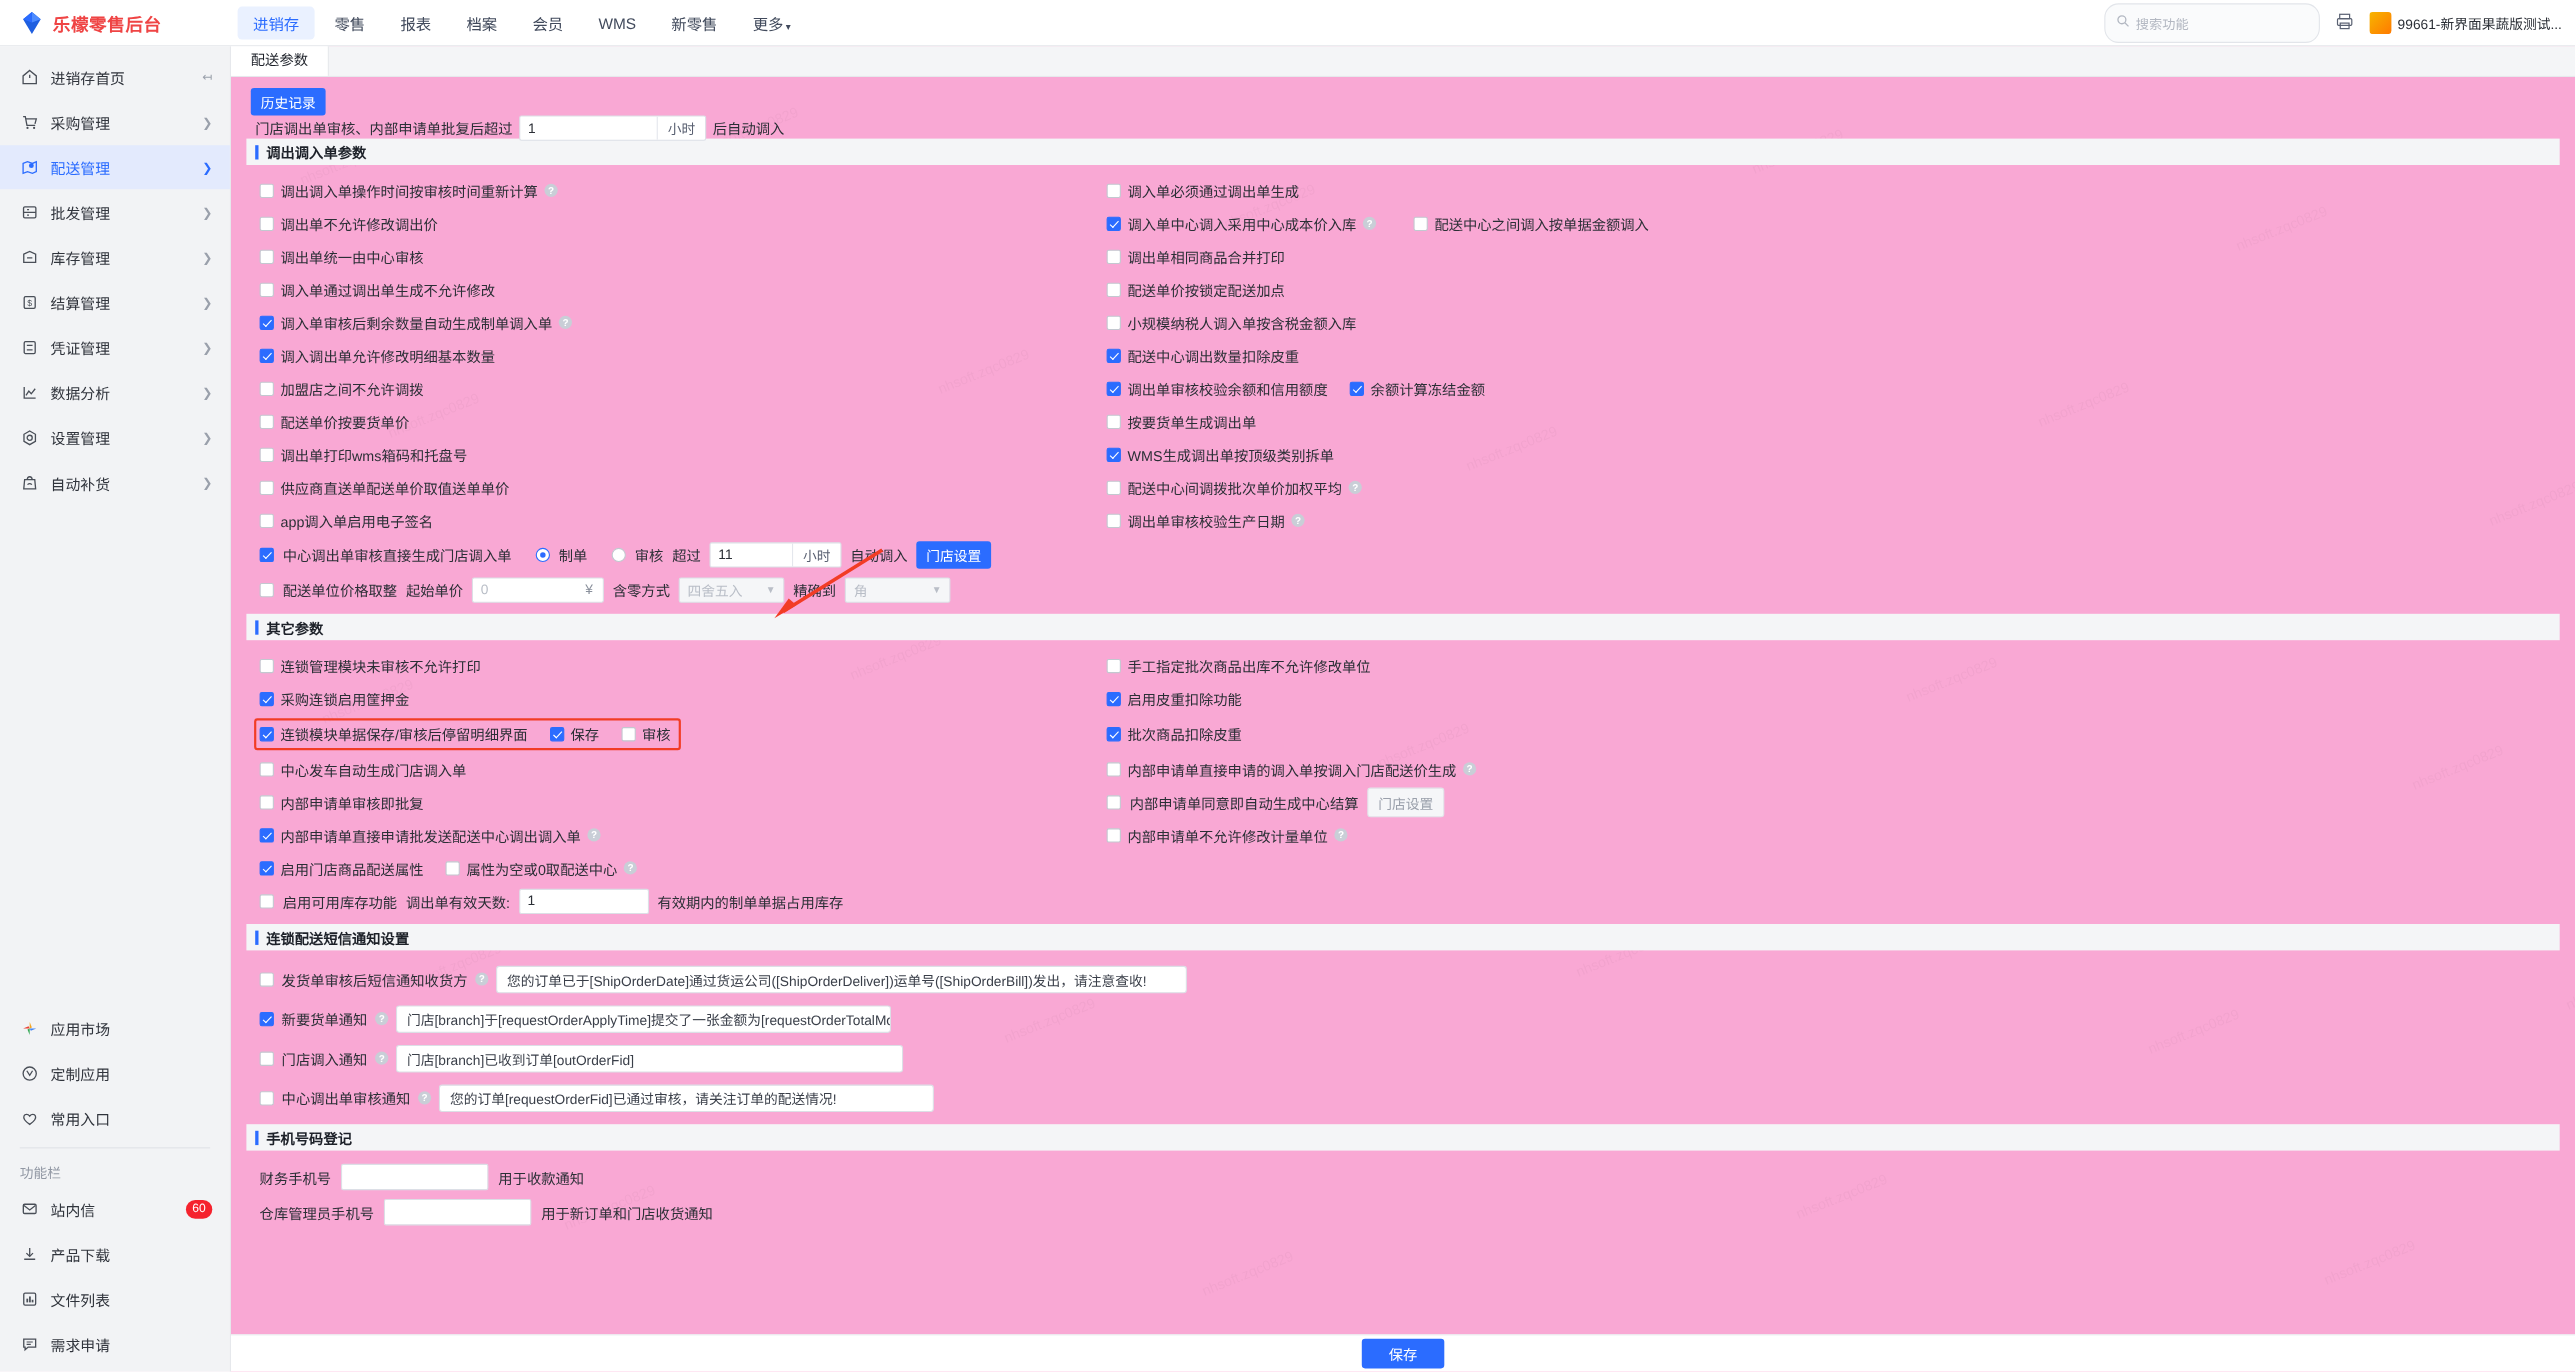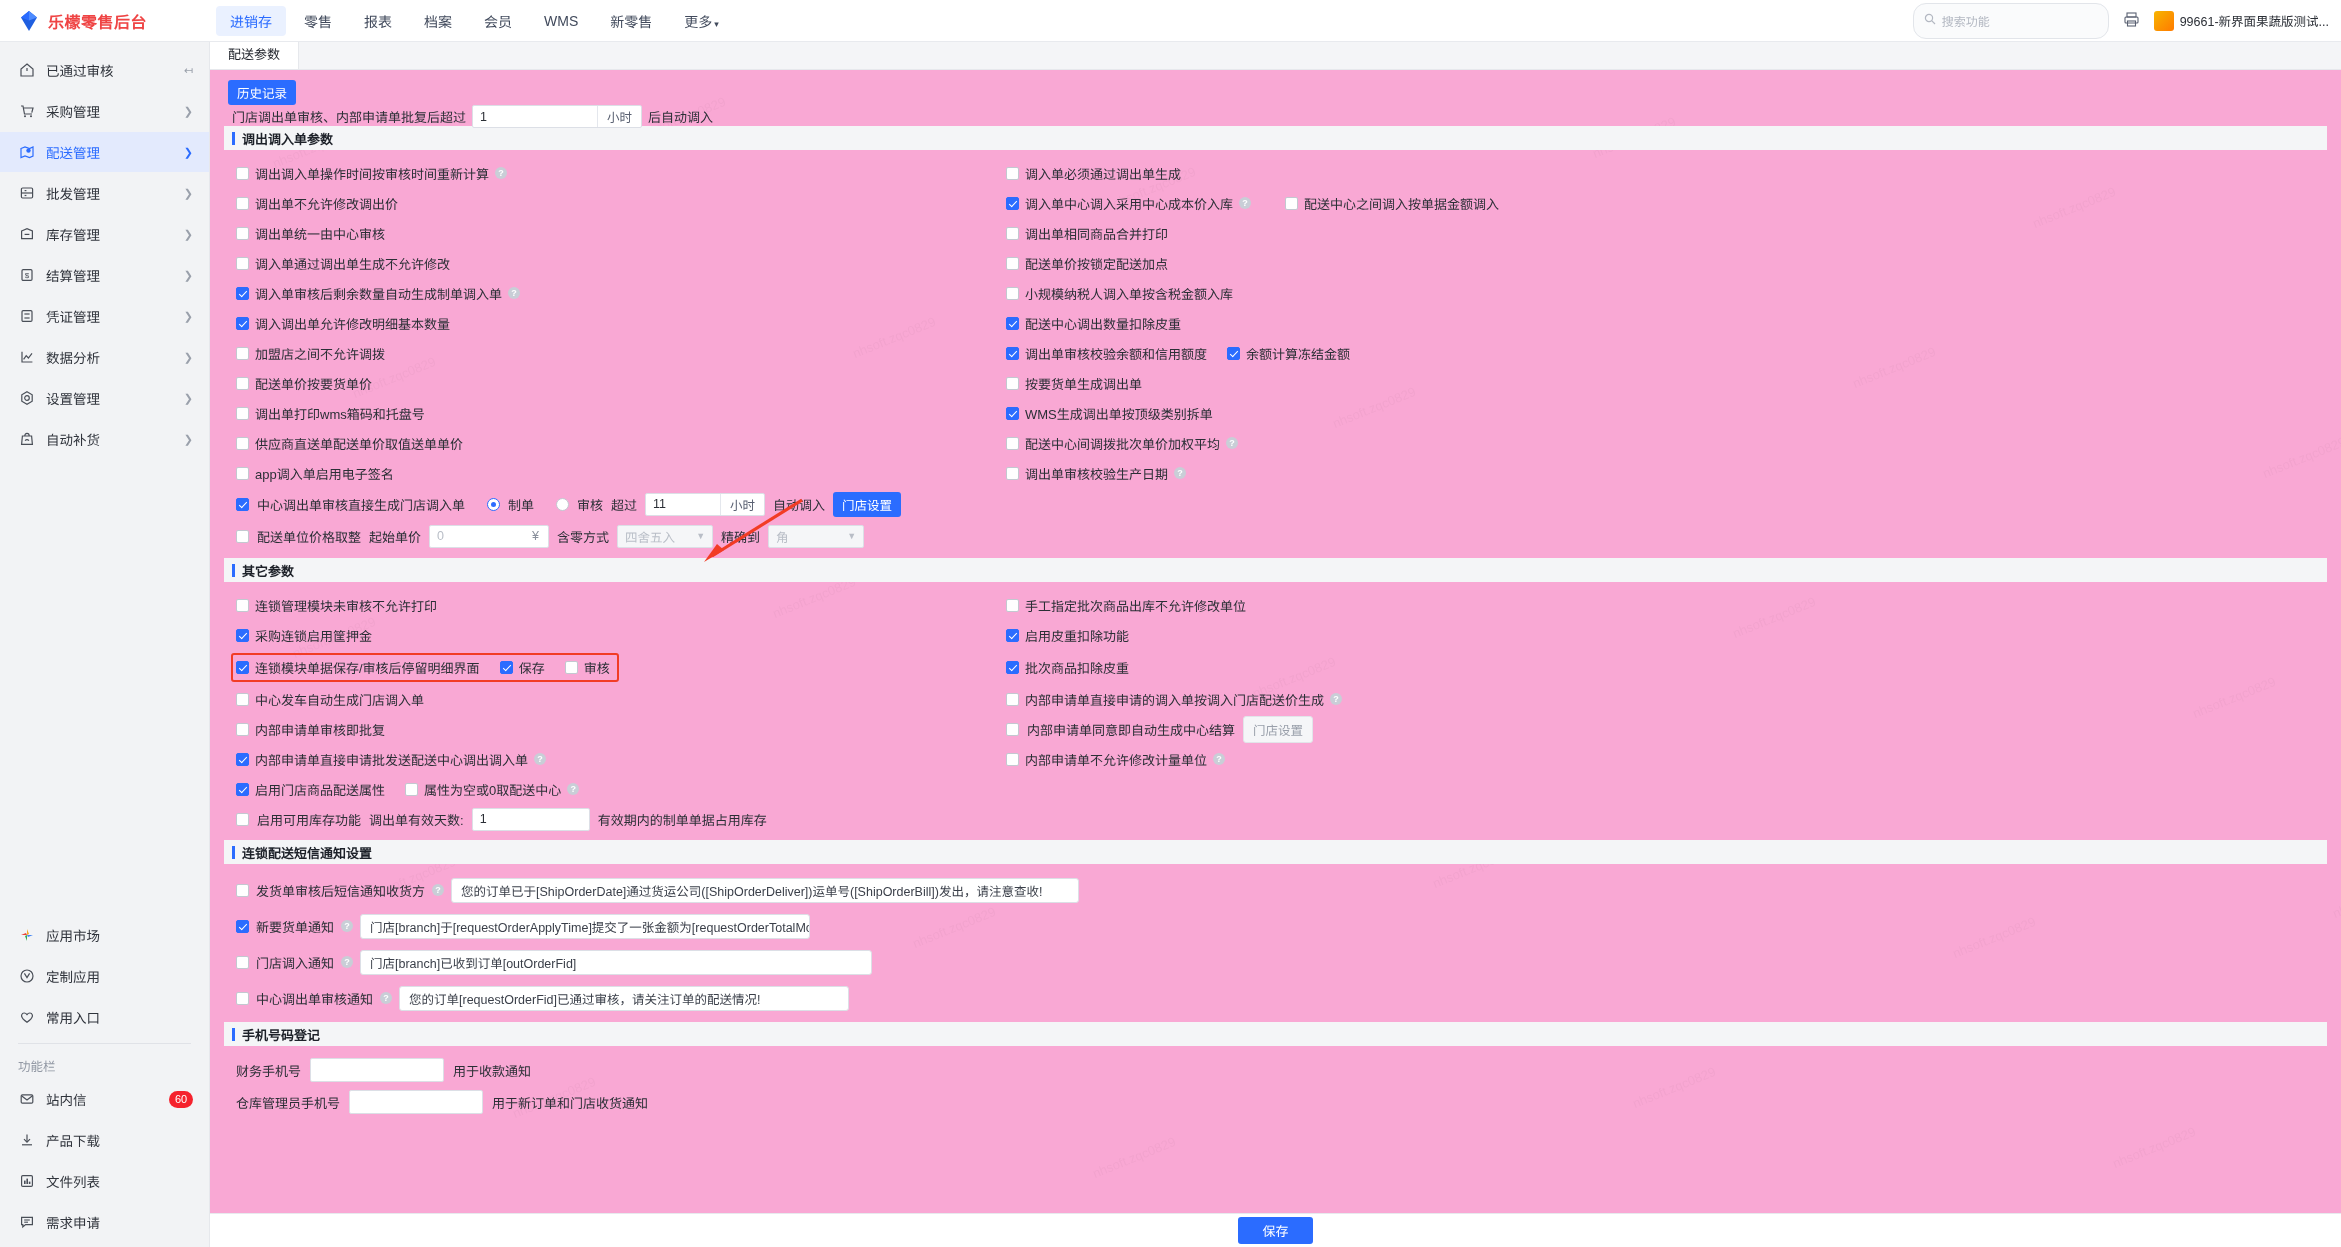--- a/index.html
+++ b/index.html
@@ -246,21 +246,21 @@
 <div class="shell">
 
   <aside class="sidebar">
     <div class="side-item">
       <span class="ic">
         <svg width="16" height="16" viewBox="0 0 16 16">
             <path d="M8 2 L14 7 L14 14 L2 14 L2 7 Z" fill="none" stroke="#4a4f58" stroke-width="1.2"></path>
             <path d="M8 6 L8 9" stroke="#4a4f58" stroke-width="1.2"></path>
           </svg>
       </span>
-      <span class="lbl">已通过审核</span>
+      <span class="lbl">进销存首页</span>
       <span class="chev">↤</span>
     </div>
     <div class="side-item">
       <span class="ic">
         <svg width="16" height="16" viewBox="0 0 16 16">
             <path d="M2 3 L4 3 L5.5 11 L13 11" fill="none" stroke="#4a4f58" stroke-width="1.2"></path>
             <path d="M4.6 5 L14 5 L12.8 9.6" fill="none" stroke="#4a4f58" stroke-width="1.2"></path>
             <circle cx="6" cy="13.3" r="1" fill="#4a4f58"></circle>
             <circle cx="12" cy="13.3" r="1" fill="#4a4f58"></circle>
           </svg>
@@ -743,21 +743,21 @@
         <div class="sms-row">
           <span class="cb on"></span>
           <span class="label">新要货单通知</span>
           <span class="qm">?</span>
           <span class="sms-inp" style="width:450px;">门店[branch]于[requestOrderApplyTime]提交了一张金额为[requestOrderTotalMoney],单据号为[requestOrde</span>
         </div>
         <div class="sms-row">
           <span class="cb"></span>
           <span class="label">门店调入通知</span>
           <span class="qm">?</span>
-          <span class="sms-inp" style="width:512px;">门店[branch]已收到订单[outOrderFid]</span>
+          <span class="sms-inp" style="width:461px;">门店[branch]已收到订单[outOrderFid]</span>
         </div>
         <div class="sms-row">
           <span class="cb"></span>
           <span class="label">中心调出单审核通知</span>
           <span class="qm">?</span>
           <span class="sms-inp" style="width:450px;">您的订单[requestOrderFid]已通过审核，请关注订单的配送情况!</span>
         </div>
 
         <div class="sec-head">
           <span class="bar"></span>

